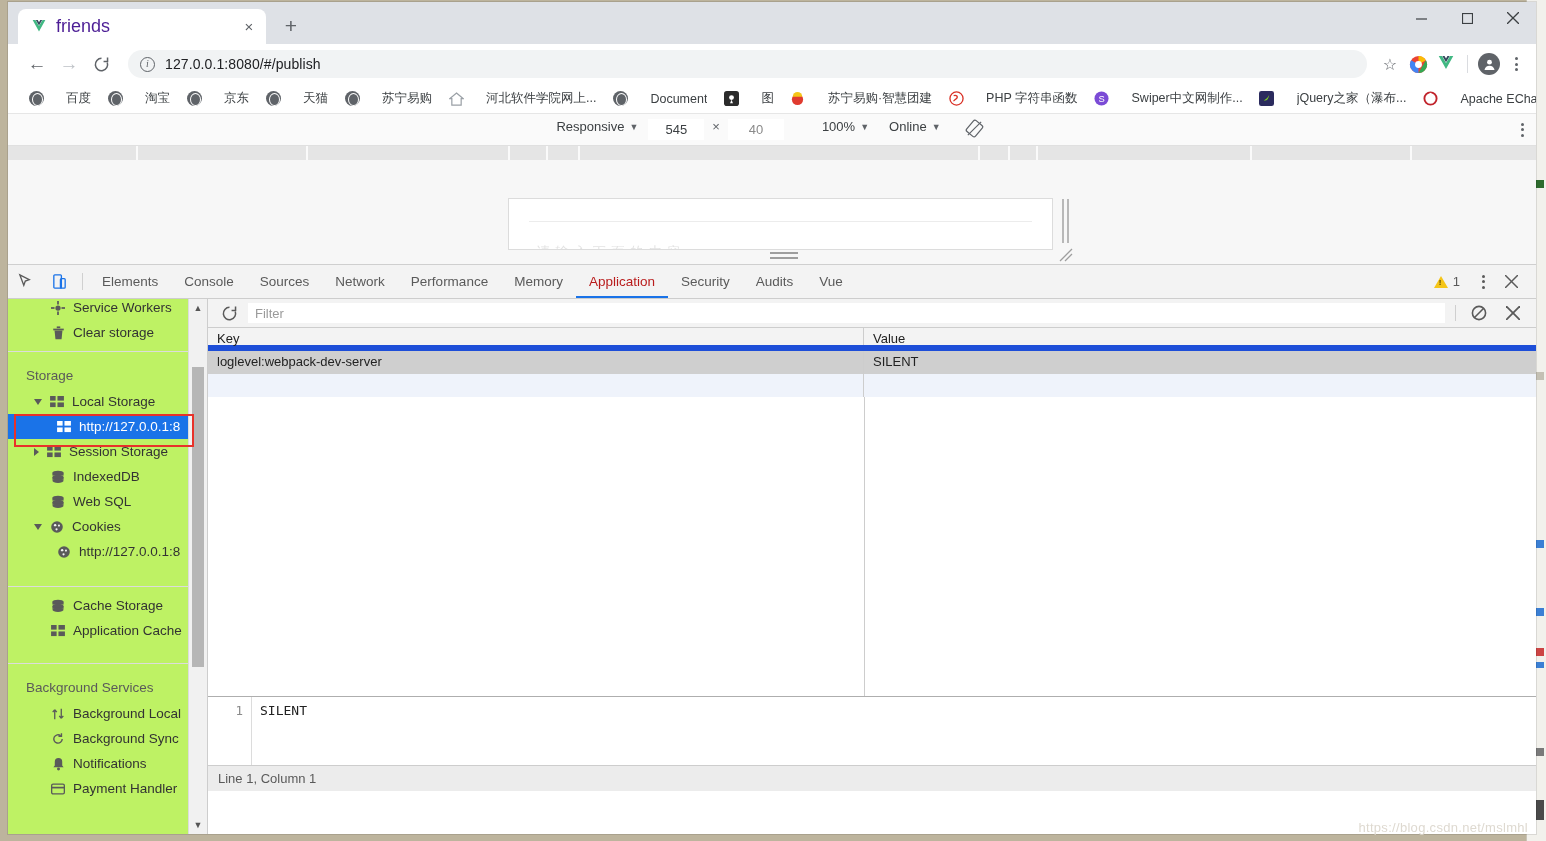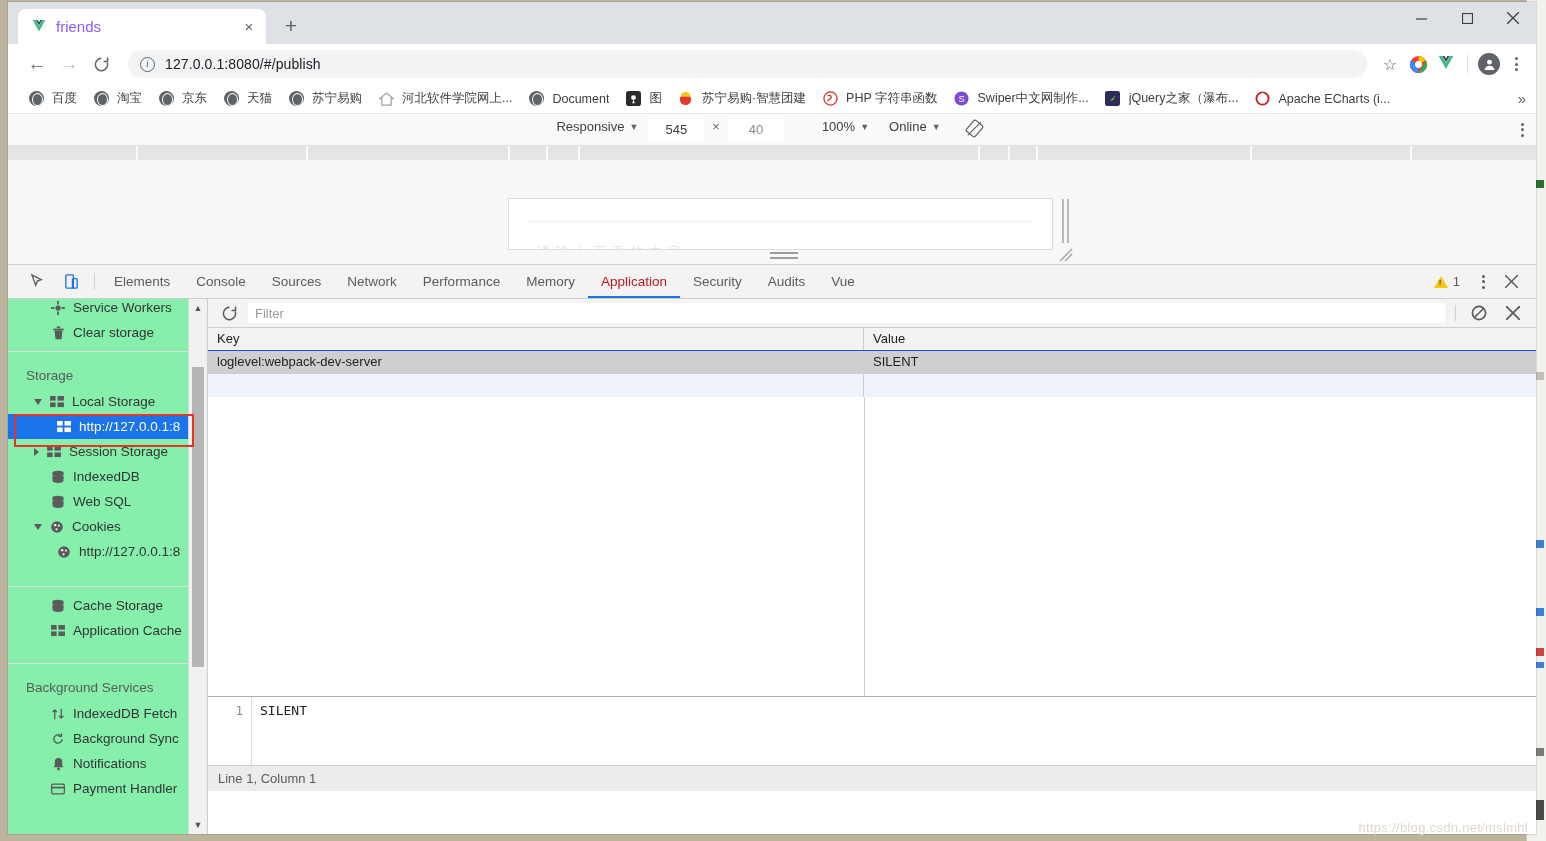--- a/index.html
+++ b/index.html
@@ -42,21 +42,21 @@
     margin-left: 10px;
     width: 248px; height: 35px;
     background: #fff;
     border-radius: 8px 8px 0 0;
     display: flex; align-items: center;
     padding: 0 8px 0 12px;
     gap: 9px;
   }
   .tab-favicon { width: 17px; height: 17px; display:flex; align-items:center; justify-content:center;}
   .tab-title {
-    flex: 1; font-size: 15px; color: #8b5cf6;
+    flex: 1; font-size: 18px; color: #4c1d95;
     white-space: nowrap; overflow: hidden; text-overflow: ellipsis;
   }
   .tab-close {
     width: 18px; height: 18px; border-radius: 50%;
     display:flex; align-items:center; justify-content:center;
     color:#5f6368; font-size: 15px; line-height: 1;
   }
   .newtab {
     width: 30px; height: 30px; margin-left: 10px; margin-bottom: 3px;
     display:flex; align-items:center; justify-content:center;
@@ -99,21 +99,21 @@
   .avatar-c { width: 22px; height:22px; border-radius:50%; background:#5f6368; display:flex;align-items:center;justify-content:center;}
   .kebab { width: 24px; display:flex; flex-direction:column; align-items:center; gap:2.5px; }
   .kebab i { width: 3px; height:3px; border-radius:50%; background:#5f6368; display:block;}
 
   
   .bookmarks {
     height: 30px; background:#fff; display:flex; align-items:center;
     padding: 0 6px 0 12px; gap: 0px; border-bottom: 1px solid #e6e6e6;
     overflow: hidden;
   }
-  .bm { display:flex; align-items:center; gap:8px; padding: 0 8px; height: 24px; max-width: 200px;}
+  .bm { display:flex; align-items:center; gap:22px; padding: 0 8px; height: 24px; max-width: 200px;}
   .bm-label { font-size: 12.5px; color:#3c4043; white-space:nowrap; overflow:hidden; text-overflow:ellipsis; }
   .bm-ico { width:16px; height:16px; flex:0 0 auto; display:flex; align-items:center; justify-content:center;}
   .bm-globe { width:15px;height:15px;border-radius:50%;background:#5f6368;position:relative;}
   .bm-globe::after{content:"";position:absolute;left:3px;top:2px;width:9px;height:11px;border:1.4px solid #fff;border-radius:50%;}
   .chev-more { margin-left:auto; color:#5f6368; font-size: 15px; padding-right:4px;}
 
   
   .device-toolbar {
     height: 32px; background: #fafafa; border-bottom: 1px solid #e0e0e0;
     display:flex; align-items:center; position:relative;
@@ -169,21 +169,21 @@
   }
 
   
   .devtools {
     position:absolute; left:8px; top: 264px; width: 1528px; height: 570px;
     background: #fff; border-top: 1px solid #cfcfcf;
     display:flex; flex-direction: column;
   }
   .dt-tabbar {
     height: 34px; background:#f3f3f3; border-bottom:1px solid #cdcdcd;
-    display:flex; align-items:stretch; position:relative;padding-left:12px;
+    display:flex; align-items:stretch; position:relative;
   }
   .dt-tool { width: 34px; display:flex; align-items:center; justify-content:center;}
   .dt-tool.active svg path, .dt-tool.active svg rect { stroke:#1a73e8; }
   .bar-sep { width:1px; background:#d0d0d0; margin: 8px 6px; }
   .dt-tab {
     display:flex; align-items:center; padding: 0 13px;
     font-size: 13.5px; color:#5a5a5a; position:relative;
   }
   .dt-tab.sel { color:#b91c1c; }
   .dt-tab.sel::after {
@@ -194,21 +194,21 @@
   .warn-tri { width:0;height:0;border-left:7px solid transparent;border-right:7px solid transparent;border-bottom:12px solid #f5c518; position:relative;}
   .warn-tri::after{content:"!";position:absolute;left:-2px;top:2px;font-size:8px;color:#5a4500;font-weight:bold;}
   .dt-close { width: 30px; display:flex;align-items:center;justify-content:center;color:#5a5a5a;font-size:17px;}
   .dt-menu { width: 26px; display:flex;flex-direction:column;align-items:center;gap:2.5px;}
   .dt-menu i { width:3px;height:3px;border-radius:50%;background:#5a5a5a;display:block;}
 
   .dt-body { flex:1; display:flex; min-height: 0; }
 
   
   .dt-sidebar {
-    width: 200px; background:#86efac; border-right:1px solid #cdcdcd;
+    width: 200px; background:#bef264; border-right:1px solid #cdcdcd;
     position:relative; overflow:hidden;
   }
   .sb-scroll { position:absolute; left:0; top:0; right: 19px; bottom:0; padding-top: 0; }
   .sb-section-head {
     font-size: 13.5px; color:#5a5a5a; padding: 10px 0 6px 18px;
   }
   .sb-sep { height:1px; background:#dcdcdc; margin: 6px 0; }
   .sb-row {
     height: 25px; display:flex; align-items:center; gap:7px;
     font-size: 13.5px; color:#333; padding-left: 18px; white-space:nowrap;
@@ -243,21 +243,21 @@
   .refresh { width: 22px; display:flex;align-items:center;justify-content:center;color:#5a5a5a;}
   .filter-input {
     flex:1; height: 20px; background:#fff; border:1px solid #fff;
     display:flex; align-items:center; padding: 0 6px;
     font-size: 13px; color:#9a9a9a;
   }
   .fb-sep { width:1px;height:16px;background:#cfcfcf;margin:0 2px;}
   .fb-ico { width:26px;display:flex;align-items:center;justify-content:center;color:#5a5a5a;}
 
   .grid-head {
-    height: 23px; background:#f3f3f3; border-bottom:1px solid #1d4ed8;
+    height: 23px; background:#f3f3f3; border-bottom:6px solid #1d4ed8;
     display:flex; font-size:13px; color:#222;
   }
   .gh-key { width: 656px; padding: 3px 0 0 9px; border-right:1px solid #cdcdcd;}
   .gh-val { flex:1; padding: 3px 0 0 9px;}
 
   .grid-body { position:relative; background:#fff; height: 345px; overflow:hidden; }
   .grid-row { display:flex; height: 23px; font-size: 13px; color:#222; }
   .grid-row .c-key { width: 656px; padding: 3px 0 0 9px; border-right:1px solid #cdcdcd; overflow:hidden; white-space:nowrap;}
   .grid-row .c-val { flex:1; padding: 3px 0 0 9px; overflow:hidden; white-space:nowrap;}
   .grid-row.selected { background:#cfcfcf; }
@@ -761,21 +761,21 @@
           <div class="sb-section-head">Background Services</div>
 
           <div class="sb-row indent1">
             <span class="tri none"></span>
             <span class="sb-ico">
               <svg width="14" height="14" viewBox="0 0 15 15">
                   <path d="M4 13V3M4 3l-2.2 2.5M4 3l2.2 2.5" stroke="#5a5a5a" stroke-width="1.4" fill="none"></path>
                   <path d="M11 2v10m0 0l-2.2-2.5M11 12l2.2-2.5" stroke="#5a5a5a" stroke-width="1.4" fill="none"></path>
                 </svg>
             </span>
-            <span class="sb-label">IndexedDB Fetch</span>
+            <span class="sb-label">Background Local</span>
           </div>
 
           <div class="sb-row indent1">
             <span class="tri none"></span>
             <span class="sb-ico">
               <svg width="14" height="14" viewBox="0 0 15 15">
                   <path d="M12 7.5a4.5 4.5 0 1 1-1.6-3.5" stroke="#5a5a5a" stroke-width="1.5" fill="none"></path>
                   <path d="M11.2 1.3v3.3H8" stroke="#5a5a5a" stroke-width="1.5" fill="none"></path>
                 </svg>
             </span>

